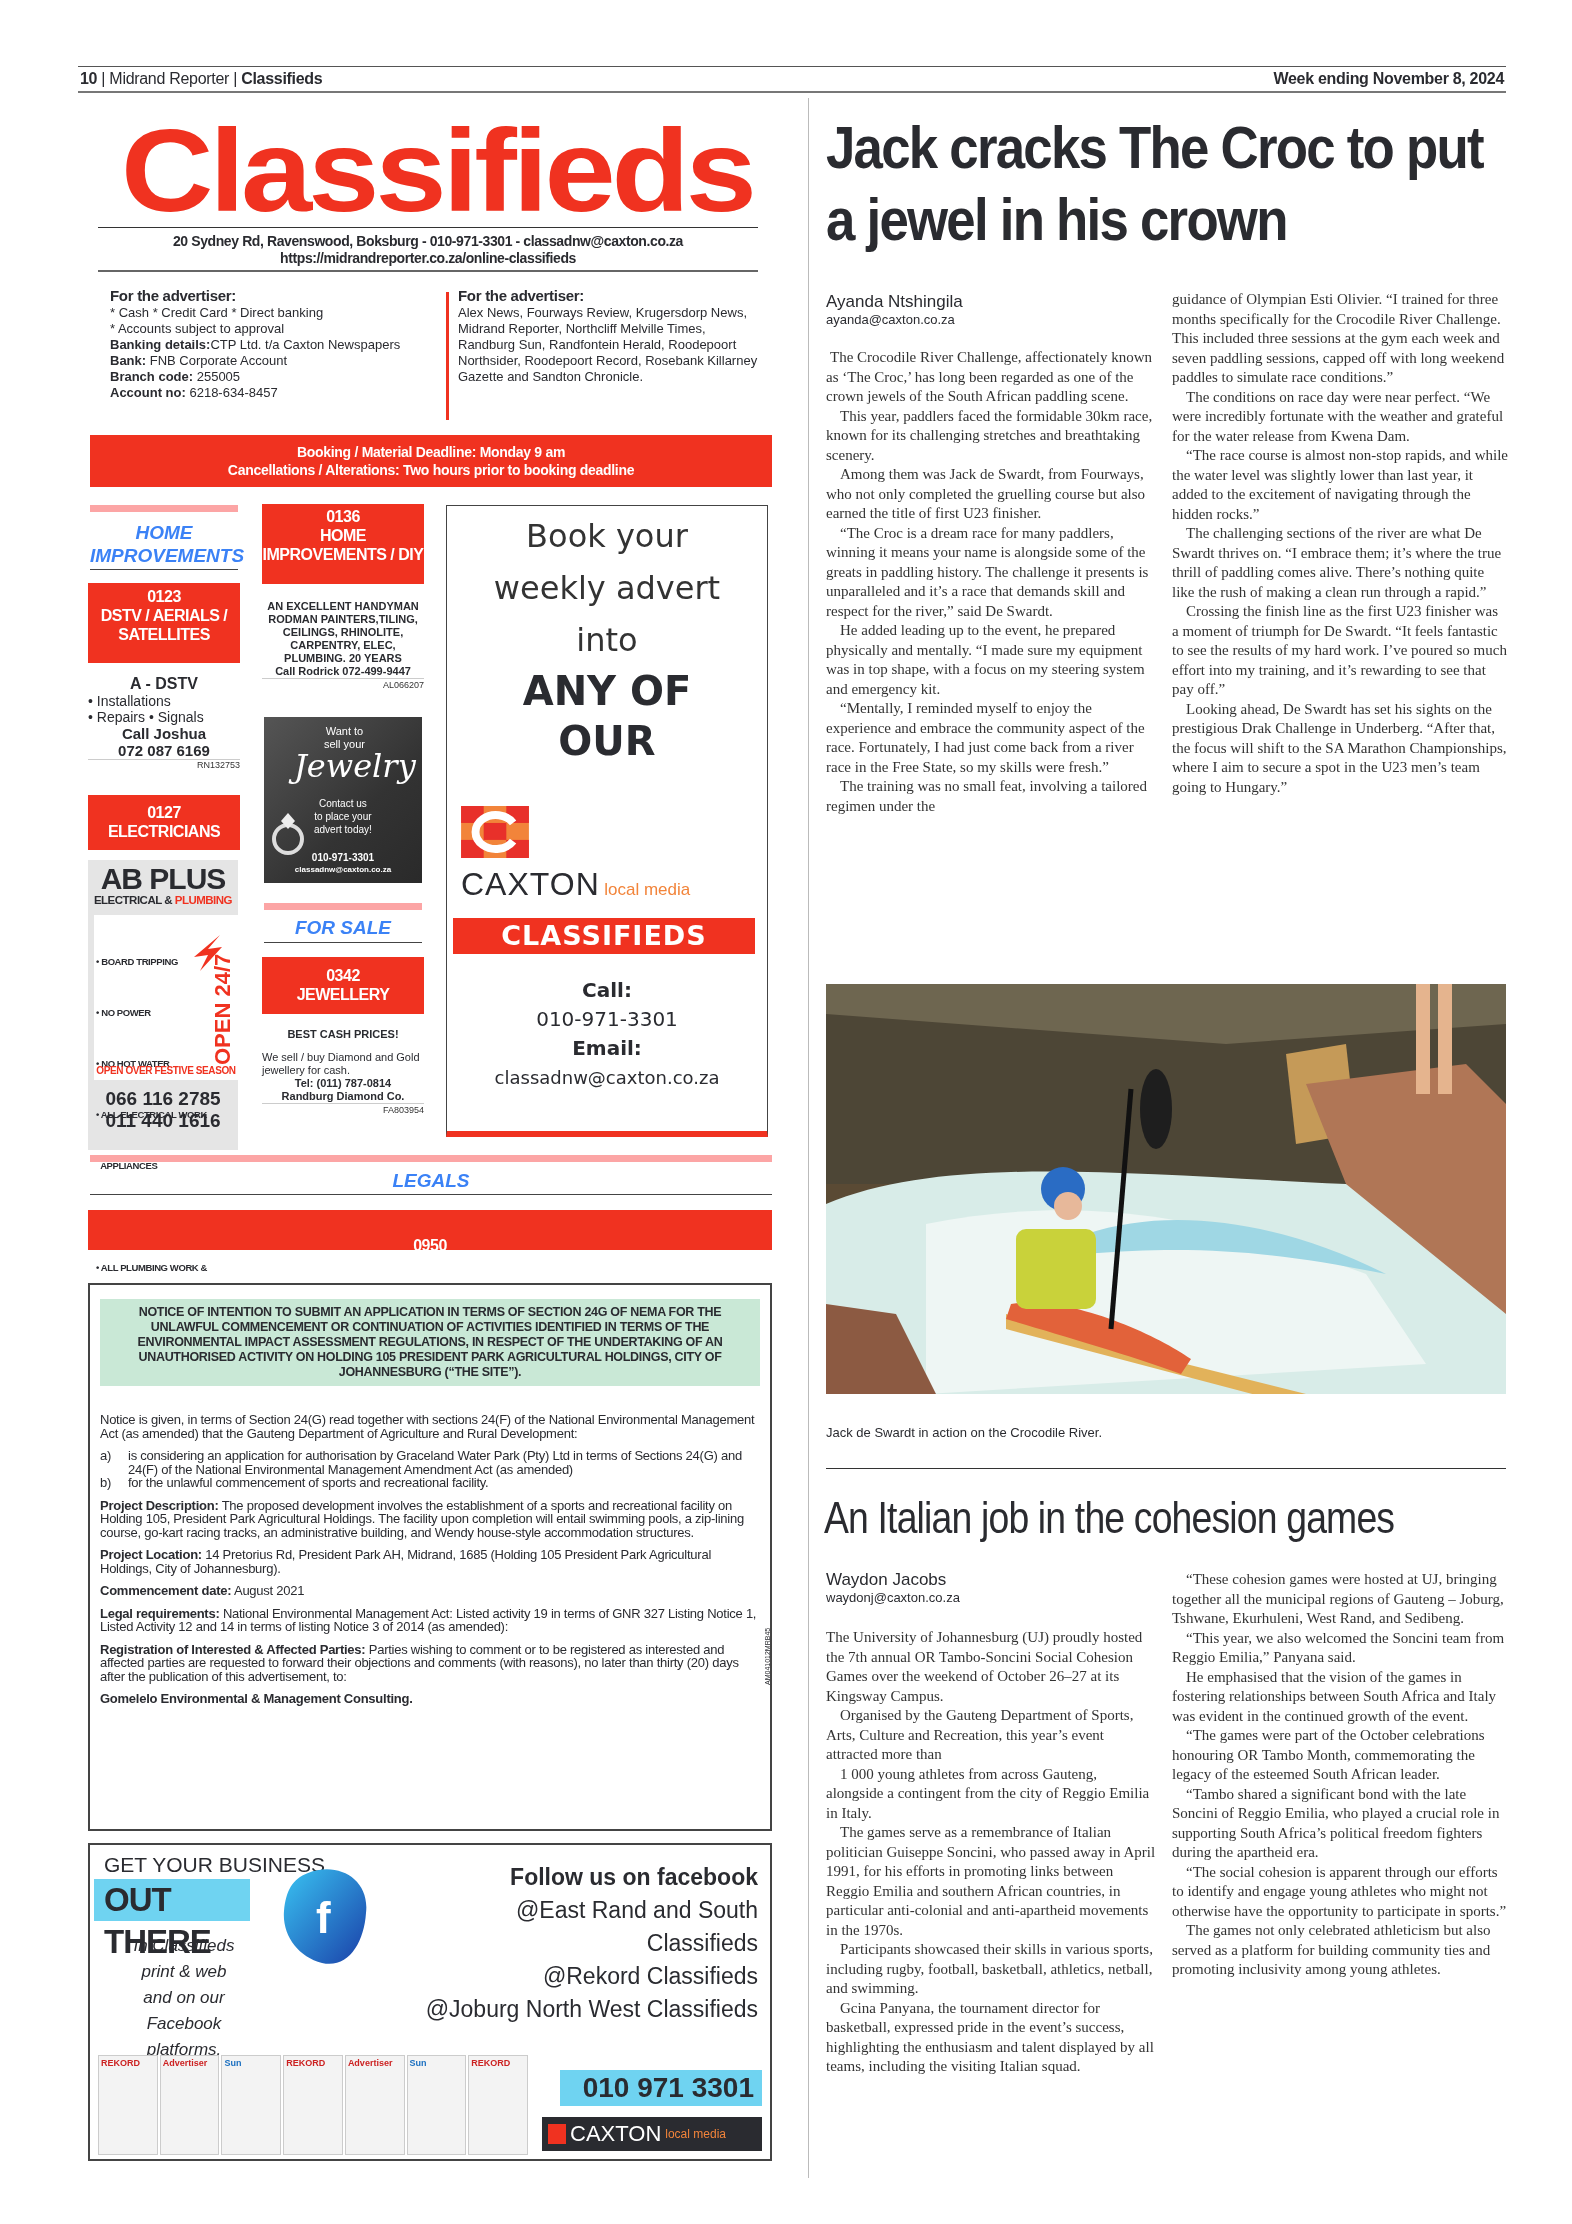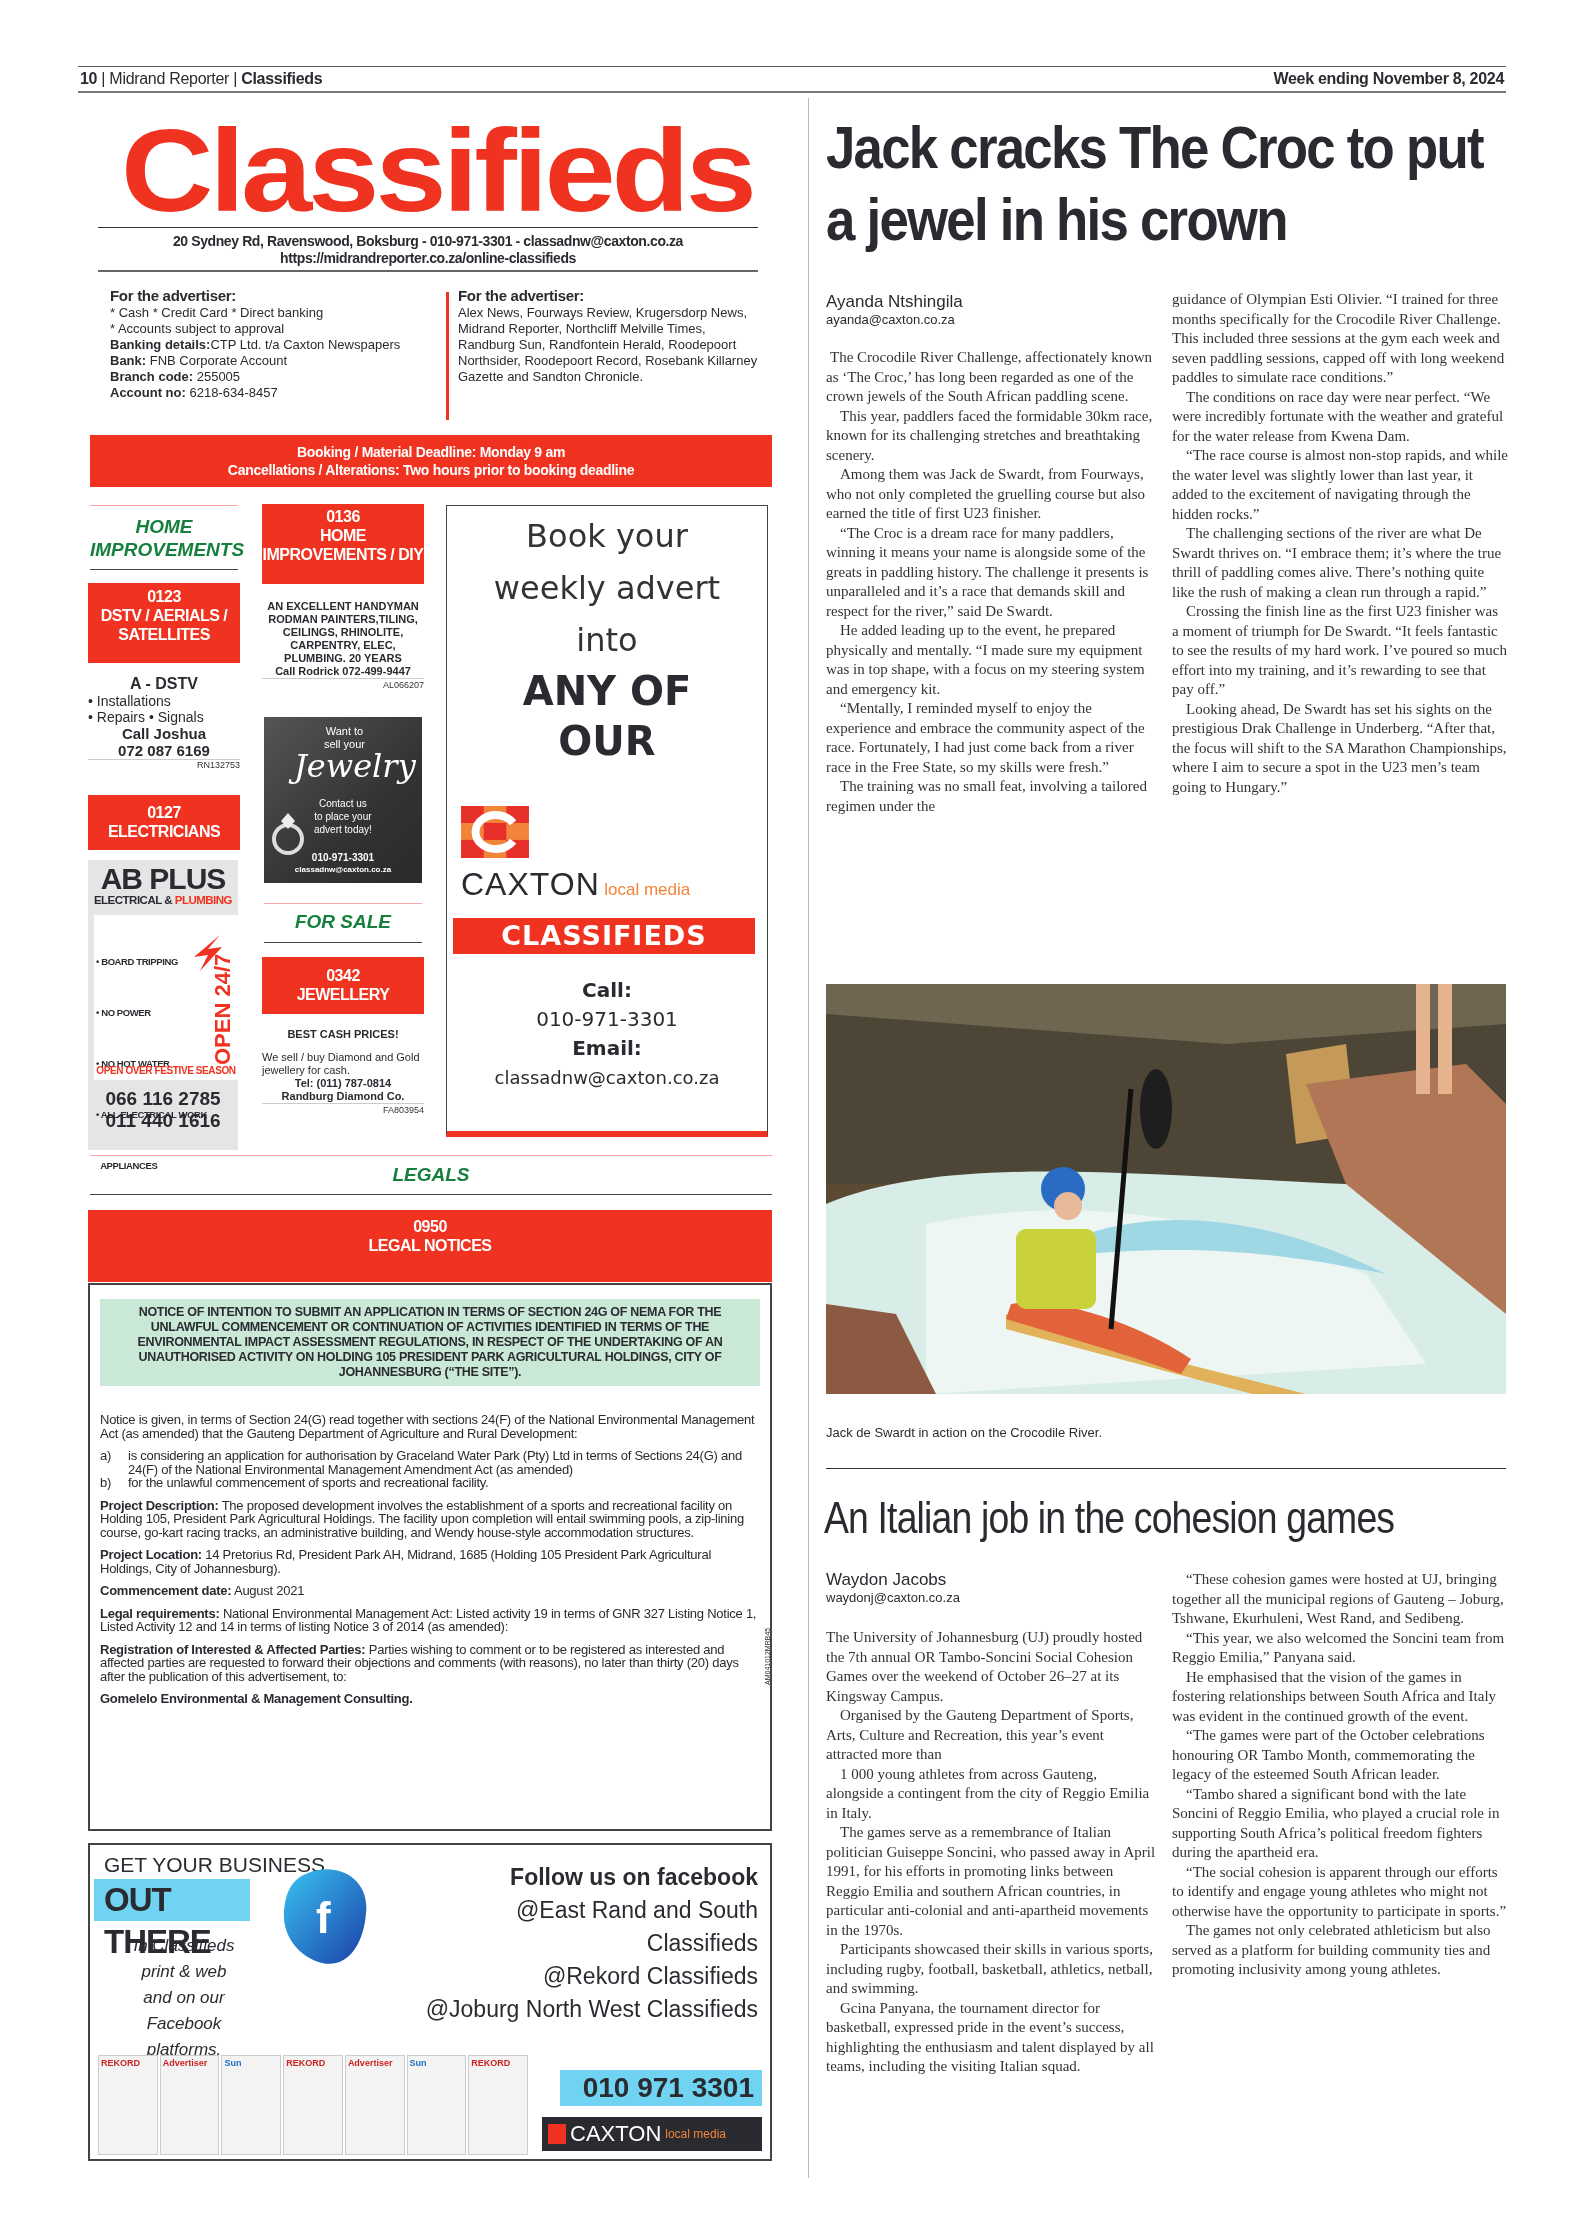--- a/index.html
+++ b/index.html
@@ -20,21 +20,21 @@
   .mastline1 { left: 98px; top: 227px; width: 660px; border-top: 1px solid #333; }
   .address { left: 98px; top: 233px; width: 660px; text-align: center; font-size: 14px; font-weight: bold; line-height: 17px; letter-spacing: -0.4px; }
   .mastline2 { left: 98px; top: 270px; width: 660px; border-top: 2px solid #666; }
 
   .adv { top: 288px; font-size: 13px; line-height: 16px; }
   .adv h4 { font-size: 15px; font-weight: bold; margin-bottom: 1px; letter-spacing: -0.3px; }
   .adv-divider { left: 446px; top: 292px; height: 128px; border-left: 3px solid #f03220; }
 
   .deadline { left: 90px; top: 435px; width: 682px; height: 52px; text-align: center; font-size: 14px; font-weight: bold; line-height: 18px; padding-top: 8px; letter-spacing: -0.3px; }
 
-  .sechead { text-align: center; font-style: italic; font-weight: bold; color: #15803d; border-top: 1px solid #fca5a5; border-bottom: 1px solid #444; }
+  .sechead { text-align: center; font-style: italic; font-weight: bold; color: #3b82f6; border-top: 7px solid #fca5a5; border-bottom: 1px solid #444; }
   .catbox { text-align: center; font-weight: bold; line-height: 19px; font-size: 16px; letter-spacing: -0.5px; }
 
   .small-ad { text-align: center; font-weight: bold; font-size: 11px; line-height: 13px; }
   .ref { text-align: right; font-size: 9px; border-top: 1px solid #ccc; color: #333; }
 
   
   .abplus { left: 88px; top: 860px; width: 150px; height: 290px; background: #e5e5e5; }
   .abplus .inner { position: absolute; left: 6px; top: 55px; width: 144px; height: 165px; background: #fff; }
 
   
@@ -221,21 +221,21 @@
   <div class="redbg" style="position:absolute;left:6px;top:412px;width:302px;height:36px;font-family:'DejaVu Sans',sans-serif;font-weight:900;font-size:27px;line-height:36px;letter-spacing:1px;">CLASSIFIEDS</div>
   <div style="position:absolute;left:0;top:470px;width:320px;font-family:'DejaVu Sans',sans-serif;font-size:20px;line-height:29px;">
     <div style="font-weight:bold;">Call:</div>
     <div>010-971-3301</div>
     <div style="font-weight:bold;">Email:</div>
     <div style="font-size:18px;">classadnw@caxton.co.za</div>
   </div>
 </div>
 
 <div class="abs sechead" style="left:90px;top:1155px;width:682px;height:40px;font-size:19px;line-height:38px;">LEGALS</div>
-<div class="abs catbox redbg" style="left:88px;top:1210px;width:684px;height:72px;padding-top:7px;">
+<div class="abs catbox redbg" style="left:88px;top:1210px;width:684px;height:40px;padding-top:26px;">
   <div>0950</div>
   <div>LEGAL NOTICES</div>
 </div>
 
 <div class="abs legalbox">
   <div class="legal-title">NOTICE OF INTENTION TO SUBMIT AN APPLICATION IN TERMS OF SECTION 24G OF NEMA FOR THE UNLAWFUL COMMENCEMENT OR CONTINUATION OF ACTIVITIES IDENTIFIED IN TERMS OF THE ENVIRONMENTAL IMPACT ASSESSMENT REGULATIONS, IN RESPECT OF THE UNDERTAKING OF AN UNAUTHORISED ACTIVITY ON HOLDING 105 PRESIDENT PARK AGRICULTURAL HOLDINGS, CITY OF JOHANNESBURG (“THE SITE”).</div>
   <div class="legal-body">
     <p>Notice is given, in terms of Section 24(G) read together with sections 24(F) of the National Environmental Management Act (as amended) that the Gauteng Department of Agriculture and Rural Development:</p>
     <div class="li">
         <span>a)</span>

